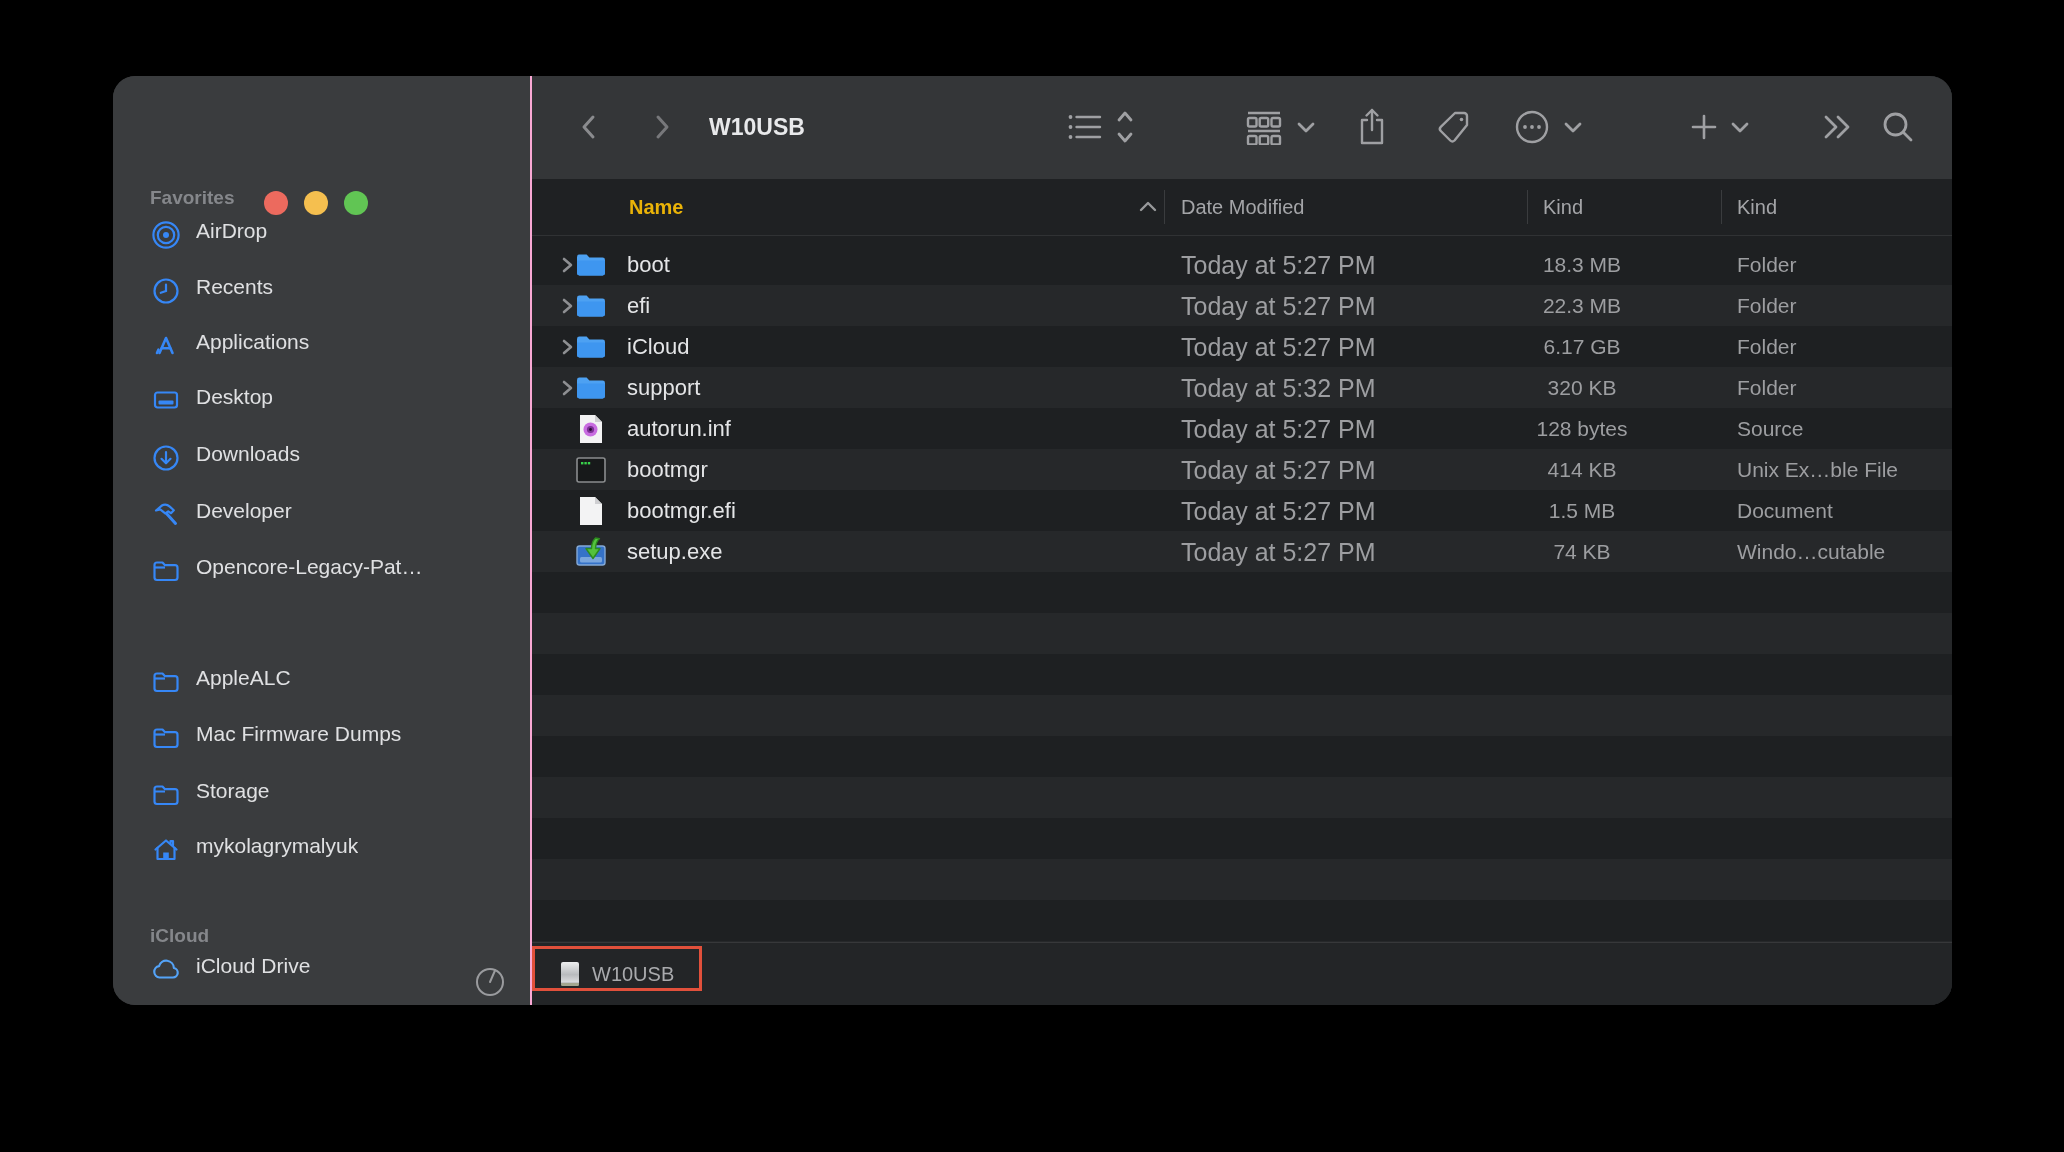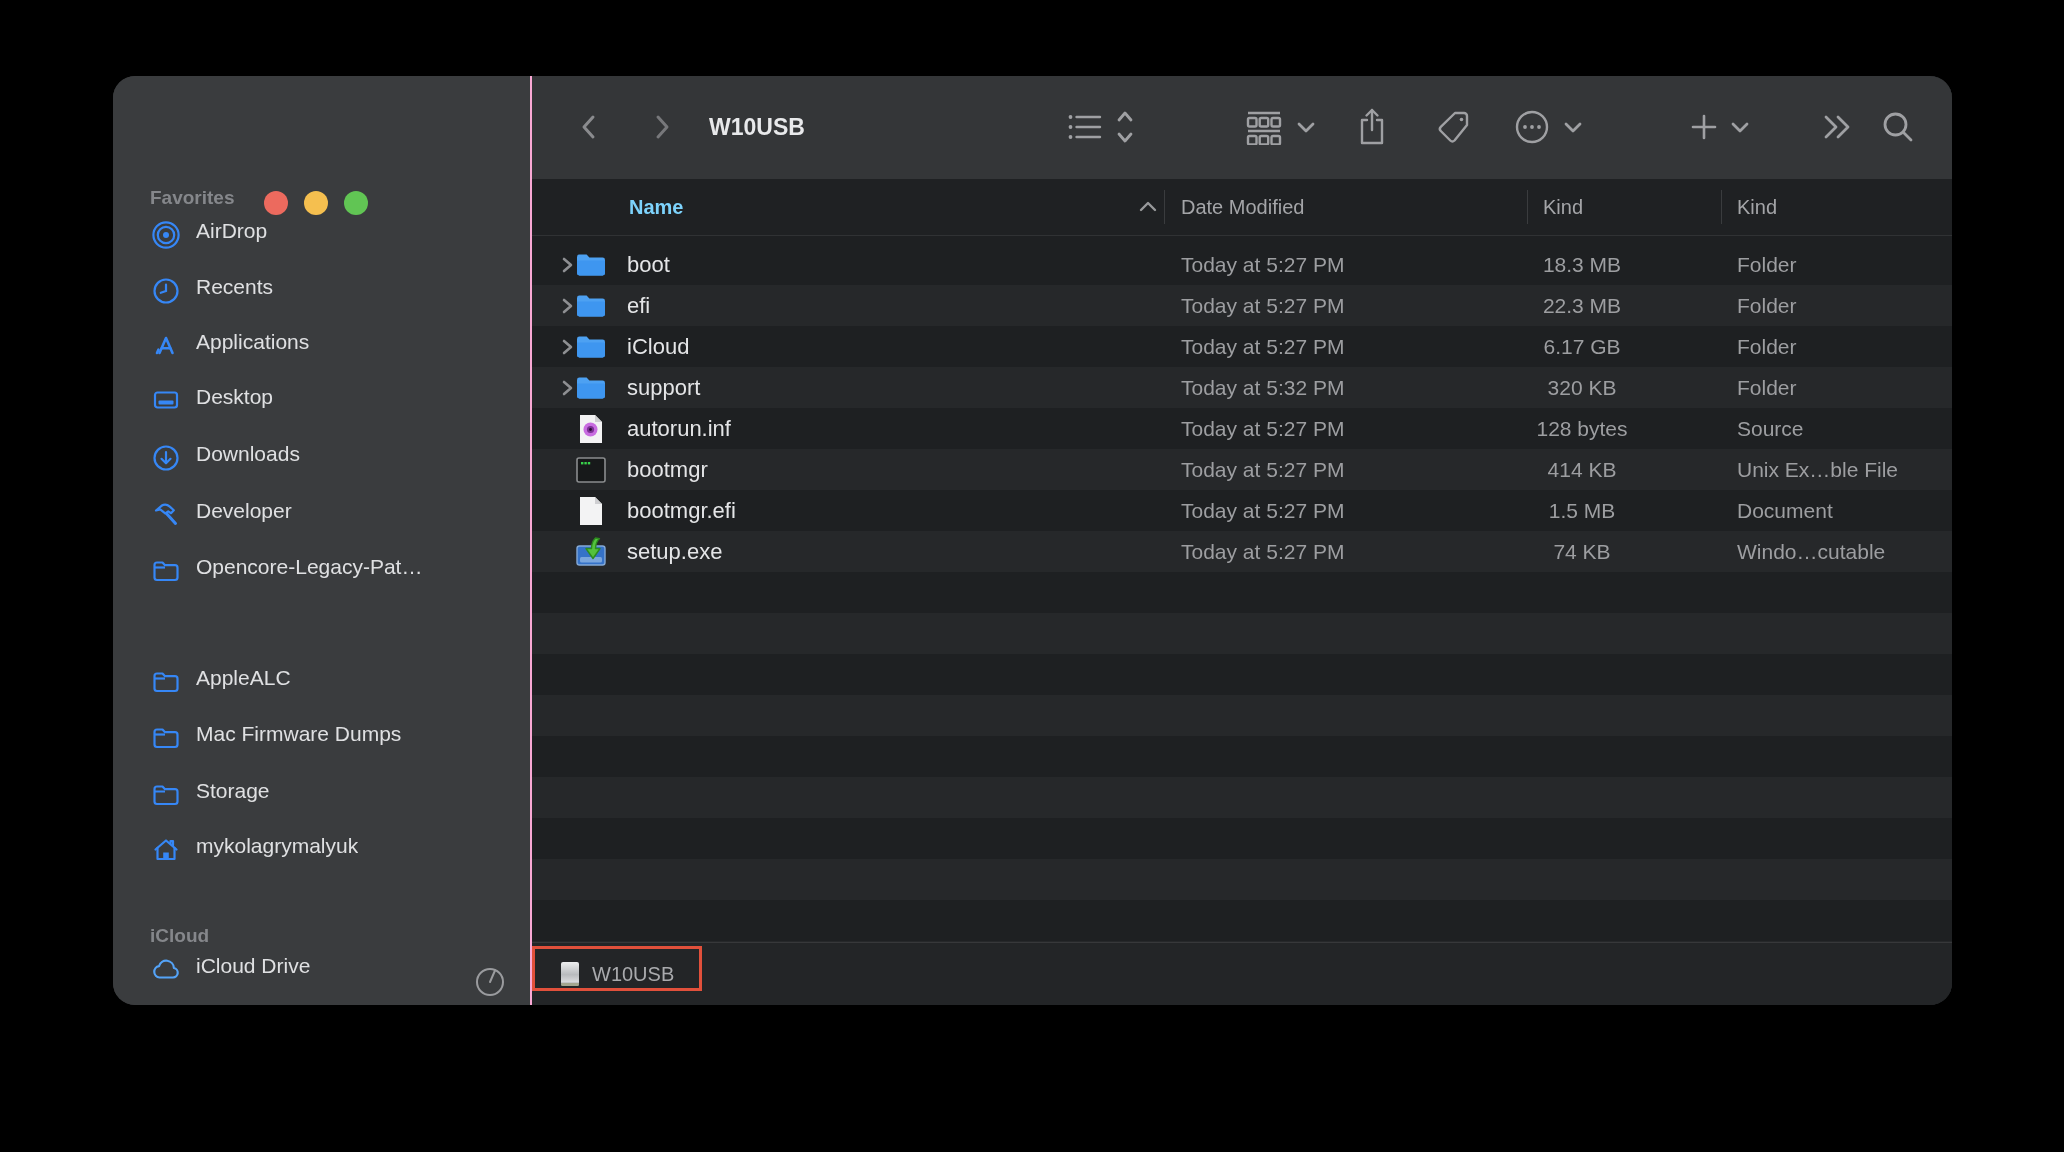--- a/index.html
+++ b/index.html
@@ -21,33 +21,33 @@
   
   .content{position:relative;flex:1;display:flex;flex-direction:column;background:#1E2022;
            border-left:2px solid #f9a8d4;}
   .toolbar{position:relative;height:103px;flex:0 0 103px;background:#343638;}
   .t-abs{position:absolute;top:51px;transform:translate(-50%,-50%);display:flex;align-items:center;}
   .title{position:absolute;left:177px;top:51px;transform:translateY(-50%);
          font-size:23px;font-weight:bold;color:#E8E9EB;}
   
   .listheader{position:relative;height:56px;flex:0 0 56px;background:#1F2123;border-bottom:1px solid #303234;}
   .h-label{position:absolute;top:50%;transform:translateY(-50%);font-size:20px;color:#A4A5A8;white-space:nowrap;}
-  .h-name{left:97px;color:#7dd3fc;font-weight:bold;}
+  .h-name{left:97px;color:#eab308;font-weight:bold;}
   .h-sep{position:absolute;top:11px;bottom:11px;width:1px;background:#3A3C3E;}
   .h-sort{position:absolute;left:605px;top:50%;transform:translateY(-50%);}
   
   .rows{position:relative;flex:1;overflow:hidden;background:#1E2022;}
   .spacer{height:8px;background:#1E2022;}
   .row,.stripe{position:relative;height:41px;}
   .r-dark{background:#1E2022;} .r-light{background:#26282A;}
   .disclosure{position:absolute;left:24px;top:50%;transform:translateY(-50%);width:22px;text-align:center;}
   .f-ico{position:absolute;left:42px;top:50%;transform:translateY(-50%);width:34px;height:36px;
          display:flex;align-items:center;justify-content:center;}
   .f-name{position:absolute;left:95px;top:50%;transform:translateY(-50%);font-size:22px;color:#E4E5E7;white-space:nowrap;}
-  .f-date{position:absolute;left:649px;top:50%;transform:translateY(-50%);font-size:21px;color:#9D9EA1;white-space:nowrap;}
+  .f-date{position:absolute;left:649px;top:50%;transform:translateY(-50%);font-size:25px;color:#9D9EA1;white-space:nowrap;}
   .f-size{position:absolute;left:930px;width:240px;text-align:center;top:50%;transform:translateY(-50%);
           font-size:21px;color:#9D9EA1;white-space:nowrap;}
   .f-kind{position:absolute;left:1205px;top:50%;transform:translateY(-50%);font-size:21px;color:#9D9EA1;white-space:nowrap;}
   
   .statusbar{position:relative;height:62px;flex:0 0 62px;background:#232527;border-top:1px solid #37383A;}
   .vol{position:absolute;left:26px;top:50%;transform:translateY(-50%);display:flex;align-items:center;gap:10px;}
   .vol-label{font-size:20px;color:#A9AAAD;}
   .redbox{position:absolute;left:0;top:3px;width:170px;height:45px;border:3px solid #E1503B;box-sizing:border-box;pointer-events:none;}
   svg{display:block;}
 </style>

